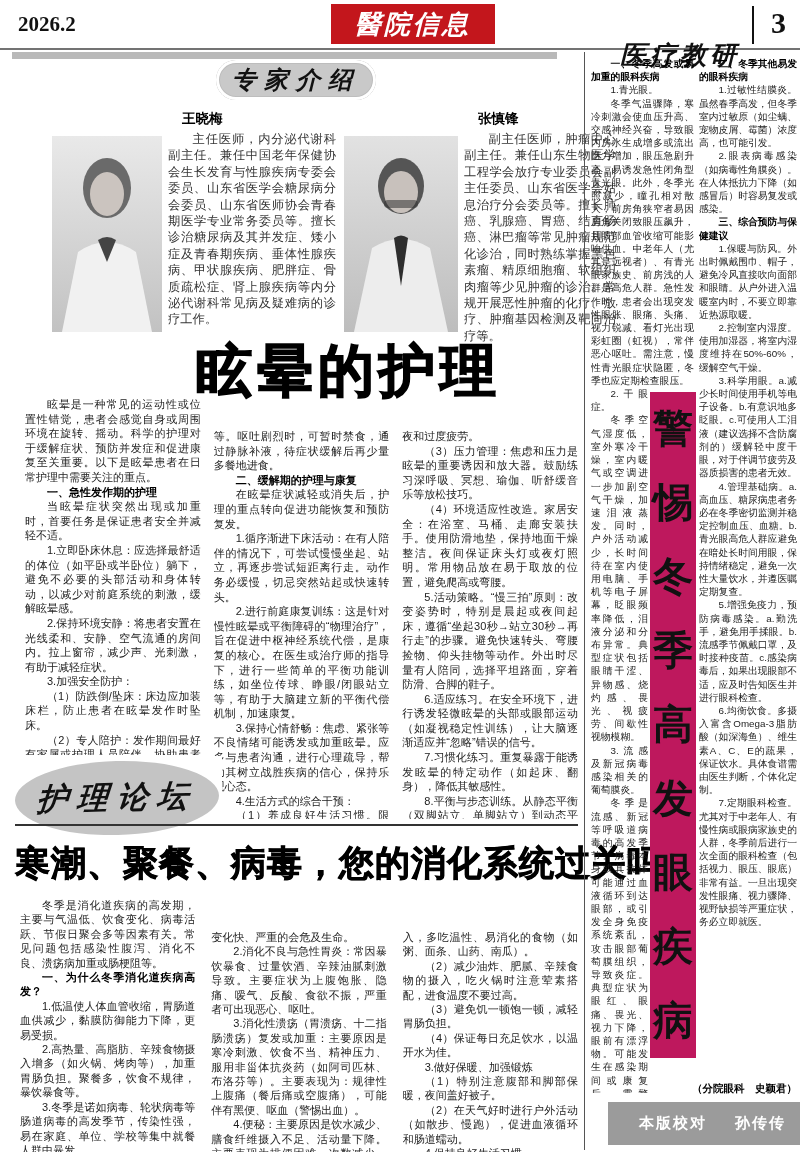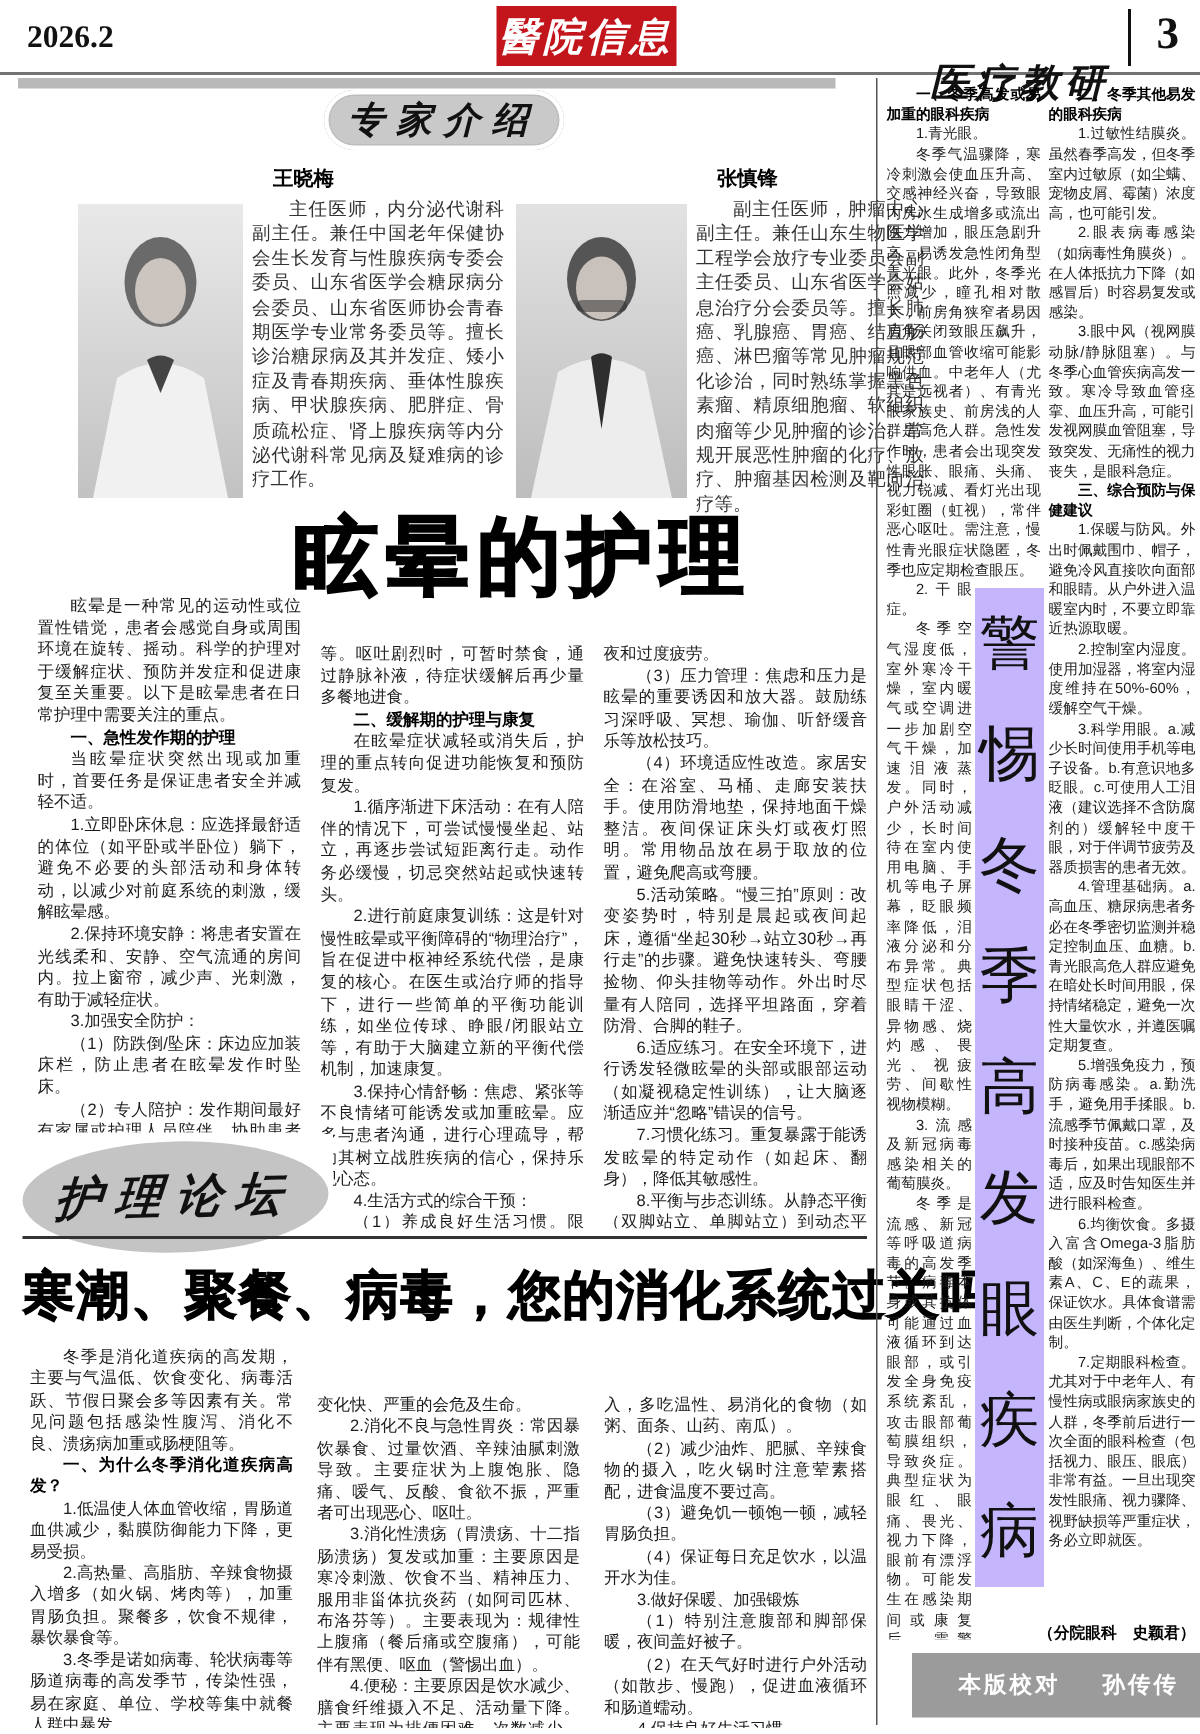--- a/index.html
+++ b/index.html
@@ -1,21 +1,21 @@
 <!DOCTYPE html>
 <html><head>
 <meta charset="utf-8">
 <style>
   html,body{margin:0;padding:0;background:#e8e8e8;}
   .page{position:relative;width:800px;height:1156px;background:#ffffff;margin:0 auto;
         font-family:"Liberation Sans",sans-serif;color:#1c1c1c;overflow:hidden;}
   
   .header{position:absolute;left:0;top:0;width:800px;height:48px;border-bottom:2px solid #737373;}
   .date{position:absolute;left:18px;top:12px;font-family:"Liberation Serif",serif;font-weight:bold;font-size:21px;color:#111;}
-  .masthead{position:absolute;left:331px;top:4px;width:120px;height:40px;background:#c3161c;
+  .masthead{position:absolute;left:331px;top:4px;width:164px;height:40px;background:#c3161c;
             display:flex;align-items:center;justify-content:center;}
   .masthead span{color:#fff;font-family:"Liberation Serif",serif;font-style:italic;font-weight:bold;font-size:26px;letter-spacing:3px;}
   .section-name{position:absolute;right:60px;top:8px;font-family:"Liberation Serif",serif;font-style:italic;font-weight:bold;font-size:26px;letter-spacing:4px;color:#111;margin-top:30px;}
   .hdr-divider{position:absolute;right:46px;top:6px;width:2px;height:38px;background:#111;}
   .page-num{position:absolute;right:14px;top:6px;font-family:"Liberation Serif",serif;font-weight:bold;font-size:30px;color:#111;}
   .top-gray-bar{position:absolute;left:12px;top:52px;width:545px;height:7px;background:#b9b9b9;}
   
   .expert-badge{position:absolute;left:216px;top:60px;width:160px;height:40px;background:#c9c9c9;
                 border-radius:22px;display:flex;align-items:center;justify-content:center;
                 box-shadow:inset 0 0 0 3px #ffffff, inset 0 0 0 4px #bdbdbd;}
@@ -54,22 +54,22 @@
   .digest-cols .col{flex:1;font-size:11px;line-height:14.4px;overflow:hidden;}
   
   .v-rule{position:absolute;left:584px;top:52px;width:1px;height:1098px;background:#555;}
   .eye-col1{position:absolute;left:591px;top:57px;width:103px;height:1036px;overflow:hidden;
             font-size:9.8px;line-height:13.2px;}
   .eye-col1 .narrow{width:57px;}
   .eye-col2{position:absolute;left:699px;top:57px;width:98px;height:1022px;overflow:hidden;
             font-size:9.8px;line-height:13.2px;}
   .eye-byline{position:absolute;left:688px;top:1082px;width:109px;font-size:10.5px;font-weight:bold;
               text-align:right;color:#000;}
-  .v-headline{position:absolute;left:650px;top:392px;width:46px;background:#c4b5fd;z-index:3;
-              font-size:40px;font-weight:normal;color:#111;line-height:74px;text-align:center;
+  .v-headline{position:absolute;left:650px;top:392px;width:46px;background:#be185d;z-index:3;
+              font-size:40px;font-weight:bold;color:#111;line-height:74px;text-align:center;
               word-break:break-all;font-family:"Liberation Serif",serif;}
   
   .footer-box{position:absolute;left:588px;top:1102px;width:209px;height:43px;background:#9b9b9b;
               display:flex;align-items:center;justify-content:center;gap:28px;margin-left:20px;}
   .footer-box span{color:#fff;font-weight:bold;font-size:15px;letter-spacing:2px;}
 </style>
 </head>
 <body>
 
 <div class="page">
@@ -213,21 +213,20 @@
         <p>冬季空气湿度低，室外寒冷干燥，室内暖气或空调进一步加剧空气干燥，加速泪液蒸发。同时，户外活动减少，长时间待在室内使用电脑、手机等电子屏幕，眨眼频率降低，泪液分泌和分布异常。典型症状包括眼睛干涩、异物感、烧灼感、畏光、视疲劳、间歇性视物模糊。</p>
         <p>3.流感及新冠病毒感染相关的葡萄膜炎。</p>
         <p>冬季是流感、新冠等呼吸道病毒的高发季节。病毒本身或其抗体可能通过血液循环到达眼部，或引发全身免疫系统紊乱，攻击眼部葡萄膜组织，导致炎症。典型症状为眼红、眼痛、畏光、视力下降，眼前有漂浮物。可能发生在感染期间或康复后。需警惕：新冠感染后报告的眼部并发症中包含葡萄膜炎。</p>
       </div>
   </div>
   <div class="v-headline">警惕冬季高发眼疾病</div>
   <div class="eye-col2 col">
       <p class="b">二、冬季其他易发的眼科疾病</p>
       <p>1.过敏性结膜炎。虽然春季高发，但冬季室内过敏原（如尘螨、宠物皮屑、霉菌）浓度高，也可能引发。</p>
       <p>2.眼表病毒感染（如病毒性角膜炎）。在人体抵抗力下降（如感冒后）时容易复发或感染。</p>
-      <p>3.眼中风（视网膜动脉/静脉阻塞）。与冬季心血管疾病高发一致。寒冷导致血管痉挛、血压升高，可能引发视网膜血管阻塞，导致突发、无痛性的视力丧失，是眼科急症。</p>
       <p class="b">三、综合预防与保健建议</p>
       <p>1.保暖与防风。外出时佩戴围巾、帽子，避免冷风直接吹向面部和眼睛。从户外进入温暖室内时，不要立即靠近热源取暖。</p>
       <p>2.控制室内湿度。使用加湿器，将室内湿度维持在50%-60%，缓解空气干燥。</p>
       <p>3.科学用眼。a.减少长时间使用手机等电子设备。b.有意识地多眨眼。c.可使用人工泪液（建议选择不含防腐剂的）缓解轻中度干眼，对于伴调节疲劳及器质损害的患者无效。</p>
       <p>4.管理基础病。a.高血压、糖尿病患者务必在冬季密切监测并稳定控制血压、血糖。b.青光眼高危人群应避免在暗处长时间用眼，保持情绪稳定，避免一次性大量饮水，并遵医嘱定期复查。</p>
       <p>5.增强免疫力，预防病毒感染。a.勤洗手，避免用手揉眼。b.流感季节佩戴口罩，及时接种疫苗。c.感染病毒后，如果出现眼部不适，应及时告知医生并进行眼科检查。</p>
       <p>6.均衡饮食。多摄入富含Omega-3脂肪酸（如深海鱼）、维生素A、C、E的蔬果，保证饮水。具体食谱需由医生判断，个体化定制。</p>
       <p>7.定期眼科检查。尤其对于中老年人、有慢性病或眼病家族史的人群，冬季前后进行一次全面的眼科检查（包括视力、眼压、眼底）非常有益。一旦出现突发性眼痛、视力骤降、视野缺损等严重症状，务必立即就医。</p>
     </div>
   <div class="eye-byline">（分院眼科　史颖君）</div>

